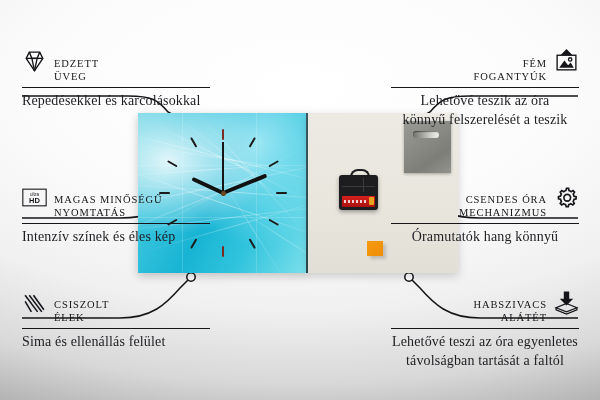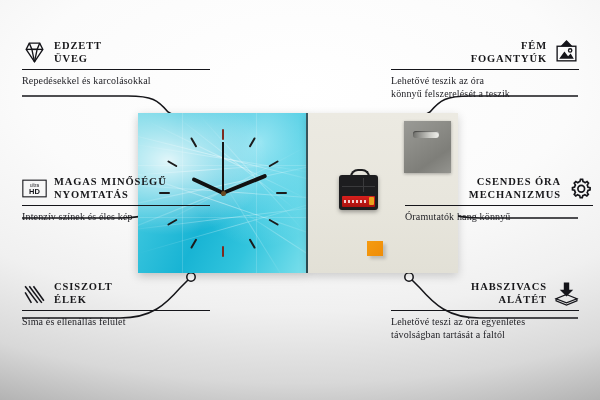--- a/index.html
+++ b/index.html
@@ -66,39 +66,40 @@
   .mech .seam2{position:absolute;left:24px;top:3px;width:1px;height:14px;background:#3a3a3c;}
   .batt{position:absolute;left:3px;bottom:3px;width:33px;height:11px;background:linear-gradient(180deg,#d8201d,#a8120f);border-radius:1px;}
   .batt .tip{position:absolute;right:1px;top:1px;width:5px;height:8px;background:#e9a21c;border-radius:1px;}
   .batt .txt{position:absolute;left:2px;top:4px;width:22px;height:3px;background:repeating-linear-gradient(90deg,#fff 0 2px,transparent 2px 4px);opacity:.8;}
   .foam{position:absolute;left:59px;top:128px;width:16px;height:15px;background:linear-gradient(135deg,#f59b11,#ef8d07);box-shadow:3px 3px 3px rgba(0,0,0,.16);}
 
   
   .callout{position:absolute;width:188px;}
   .callout .head{display:flex;align-items:center;gap:7px;}
   .callout .title{
-    font-size:10.5px;letter-spacing:.9px;color:#17171a;line-height:1.22;font-weight:700;
+    font-size:10.5px;letter-spacing:.9px;color:#17171a;line-height:1.22;font-weight:400;
     text-transform:uppercase;
+    margin-top:18px;
   }
   .callout .rule{height:1.6px;background:#15151a;margin:3px 0 4px;}
-  .callout .desc{font-size:10px;color:#1d1d22;line-height:1.33;letter-spacing:.15px;}
+  .callout .desc{font-size:14px;color:#1d1d22;line-height:1.33;letter-spacing:.15px;}
   .ico{width:25px;height:25px;flex:0 0 25px;display:block;}
 
   .c-left .head{justify-content:flex-start;}
   .c-left .title{text-align:left;}
   .c-left .desc{text-align:left;}
   .c-right .head{justify-content:flex-end;flex-direction:row;}
   .c-right .title{text-align:right;}
-  .c-right .desc{text-align:left;}
+  .c-right .desc{text-align:center;}
 
   .cL1{left:22px;top:40px;}
   .cL2{left:22px;top:176px;}
   .cL3{left:22px;top:281px;}
   .cR1{left:391px;top:40px;}
-  .cR2{left:405px;top:176px;}
+  .cR2{left:391px;top:176px;}
   .cR3{left:391px;top:281px;}
 
   svg.wires{position:absolute;left:0;top:0;width:600px;height:400px;pointer-events:none;}
 </style>
 </head>
 <body>
 
 <div id="stage">
 
   <svg class="wires" viewBox="0 0 600 400">

